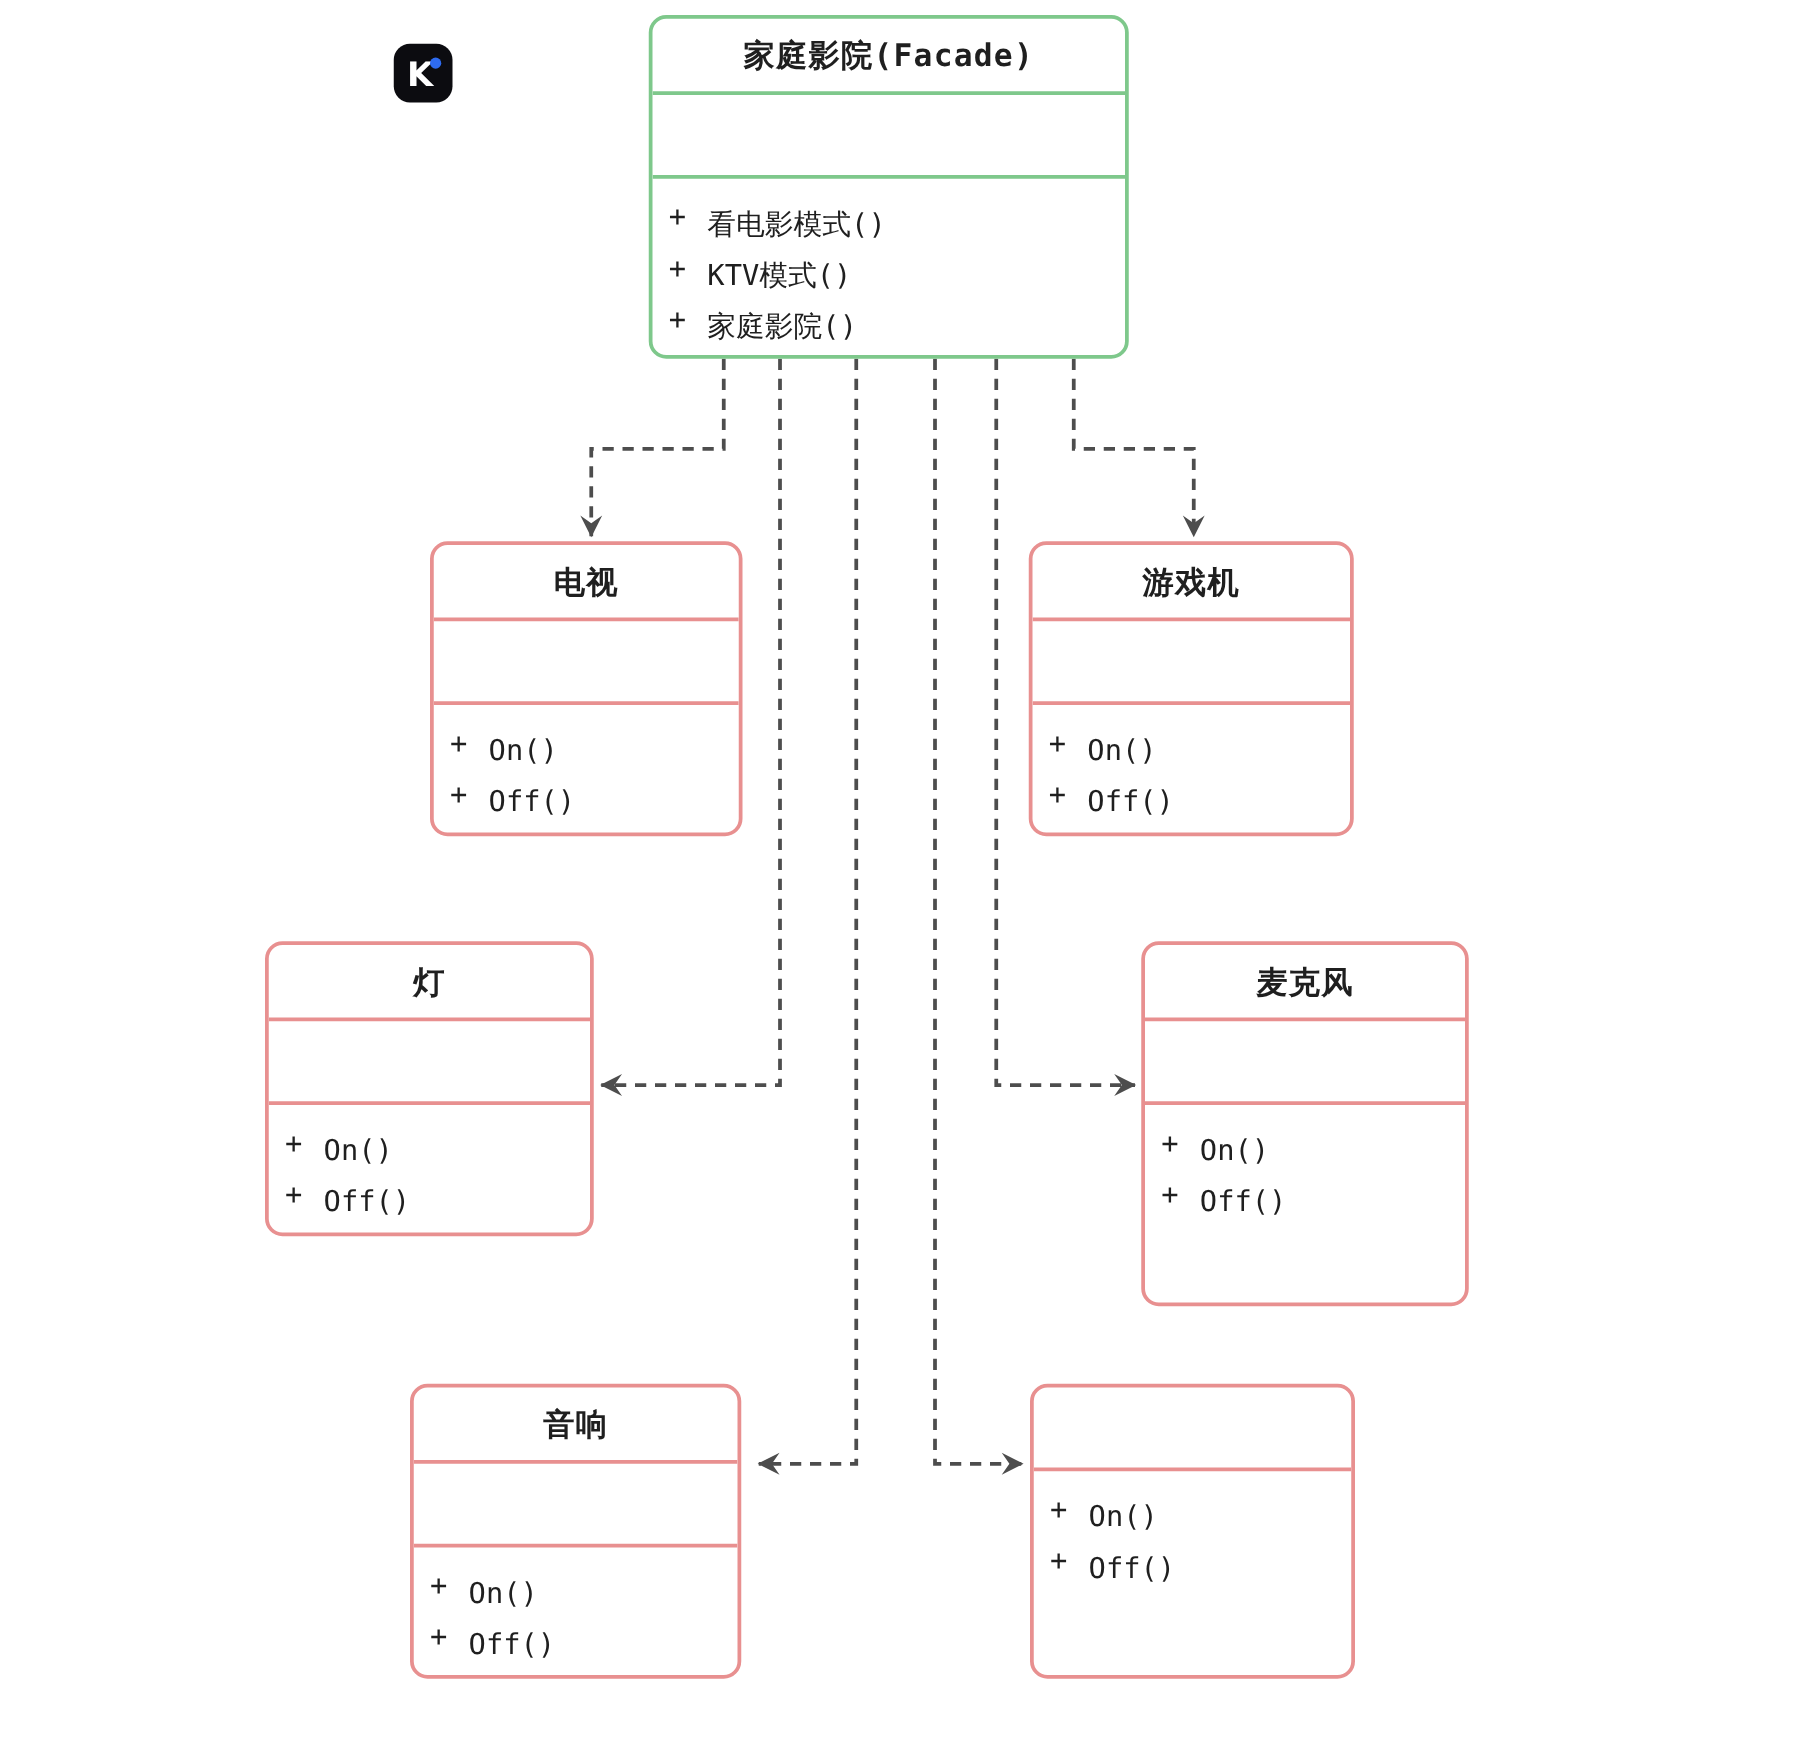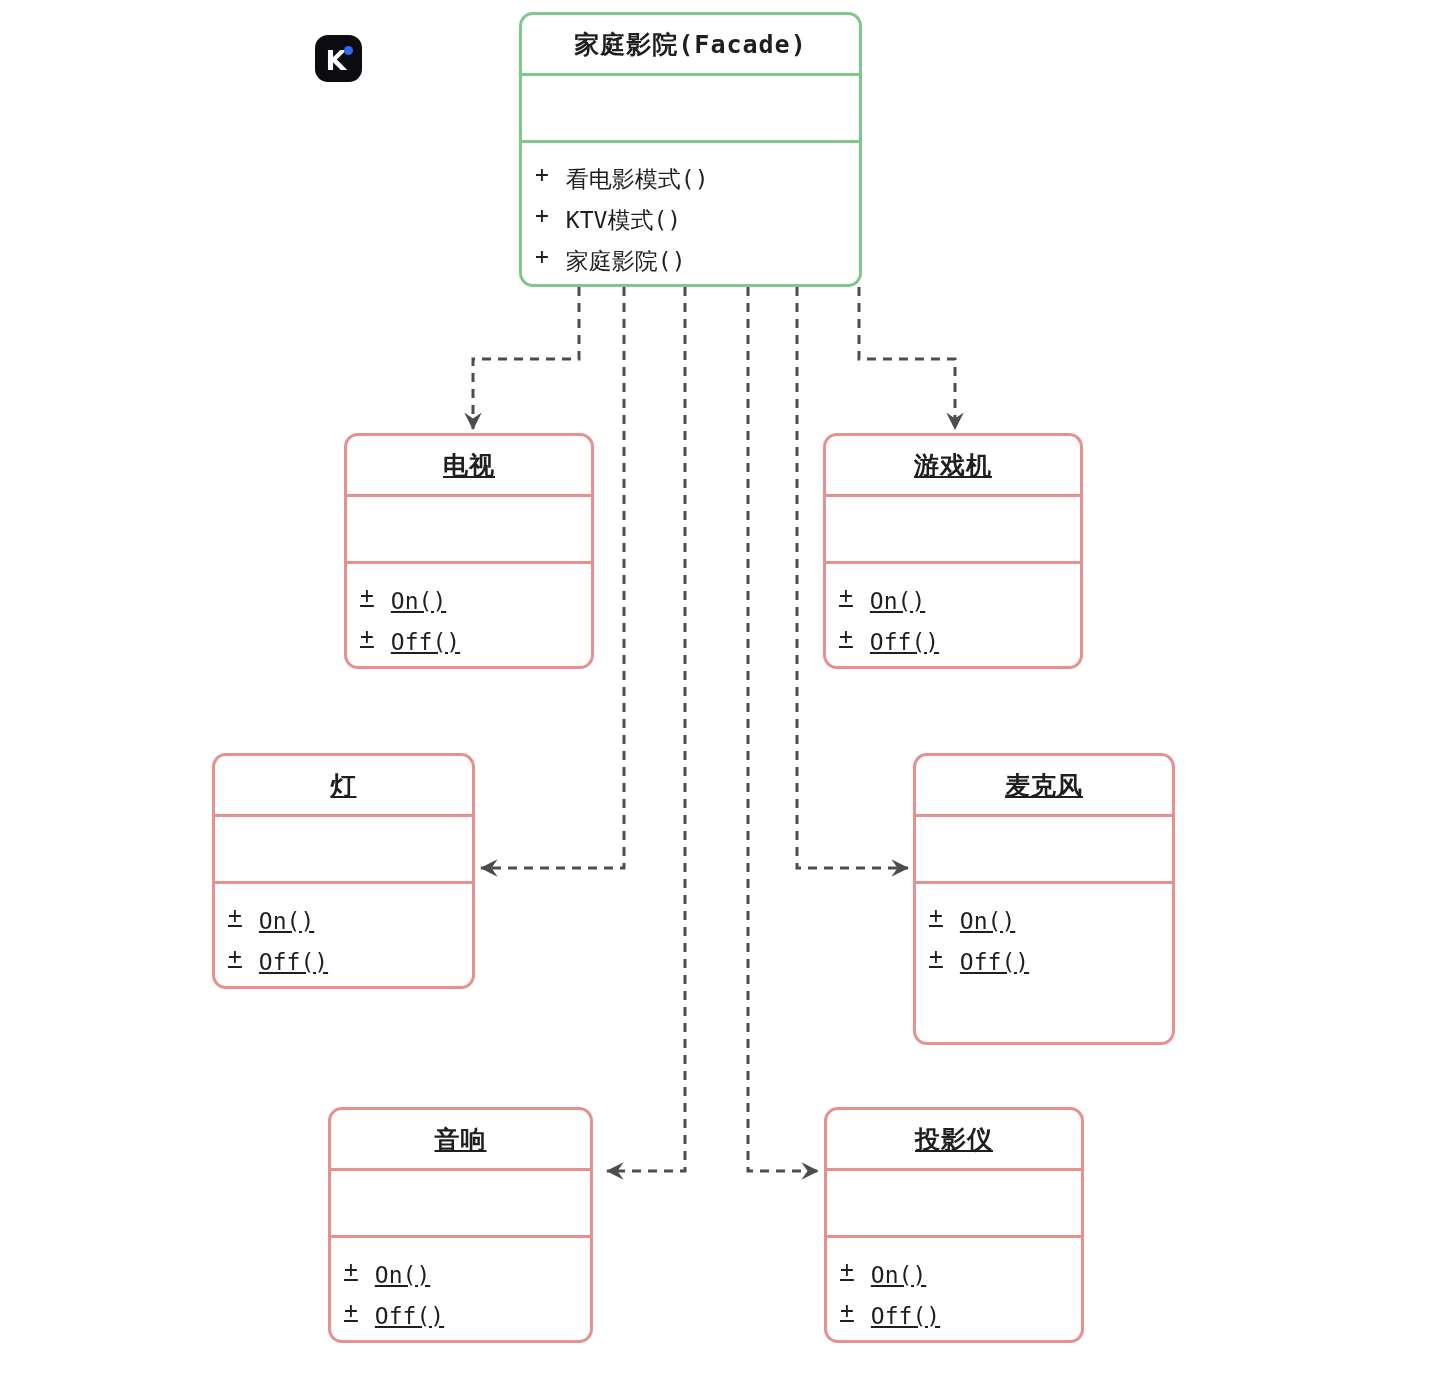--- a/index.html
+++ b/index.html
@@ -29,21 +29,21 @@
   
   .uml-box {
     position: absolute;
     box-sizing: border-box;
     background: #ffffff;
     border: 3px solid;
     border-radius: 14px;
     overflow: hidden;
   }
   .uml-box.facade { border-color: #7ec88b; }
-  .uml-box.subsys { border-color: #e89090; text-decoration: underline; }
+  .uml-box.subsys { border-color: #e89090; }
 
   .uml-title {
     display: flex;
     align-items: center;
     justify-content: center;
     font-weight: bold;
     font-size: 25px;
     letter-spacing: 1px;
     border-bottom: 3px solid;
     box-sizing: border-box;
@@ -118,21 +118,21 @@
     <path class="dep" d="M797 287 V868 H908" marker-end="url(#arrow)" stroke="#4d4d4d"></path>
     <path class="dep" d="M685 287 V1171 H607" marker-end="url(#arrow)" stroke="#4d4d4d"></path>
     <path class="dep" d="M748 287 V1171 H818" marker-end="url(#arrow)" stroke="#4d4d4d"></path>
   </svg>
 
   <div class="logo">
     <span class="logo-letter">K</span>
     <span class="logo-dot"></span>
   </div>
 
-  <div class="uml-box facade" style="left:519px; top:12px; width:343px; height:275px;">
+  <div class="uml-box facade" style="left:519px; top:12px; width:384px; height:275px;">
     <div class="uml-title">家庭影院(Facade)</div>
     <div class="uml-attrs"></div>
     <div class="uml-methods">
       <div class="m-row">
         <span class="vis">+</span>
         <span class="sig">看电影模式()</span>
       </div>
       <div class="m-row">
         <span class="vis">+</span>
         <span class="sig">KTV模式()</span>
@@ -213,21 +213,20 @@
         <span class="sig">On()</span>
       </div>
       <div class="m-row">
         <span class="vis">+</span>
         <span class="sig">Off()</span>
       </div>
     </div>
   </div>
 
   <div class="uml-box subsys" style="left:824px; top:1107px; width:260px; height:236px;">
-    <div class="uml-title">投影仪</div>
     <div class="uml-attrs"></div>
     <div class="uml-methods">
       <div class="m-row">
         <span class="vis">+</span>
         <span class="sig">On()</span>
       </div>
       <div class="m-row">
         <span class="vis">+</span>
         <span class="sig">Off()</span>
       </div>

